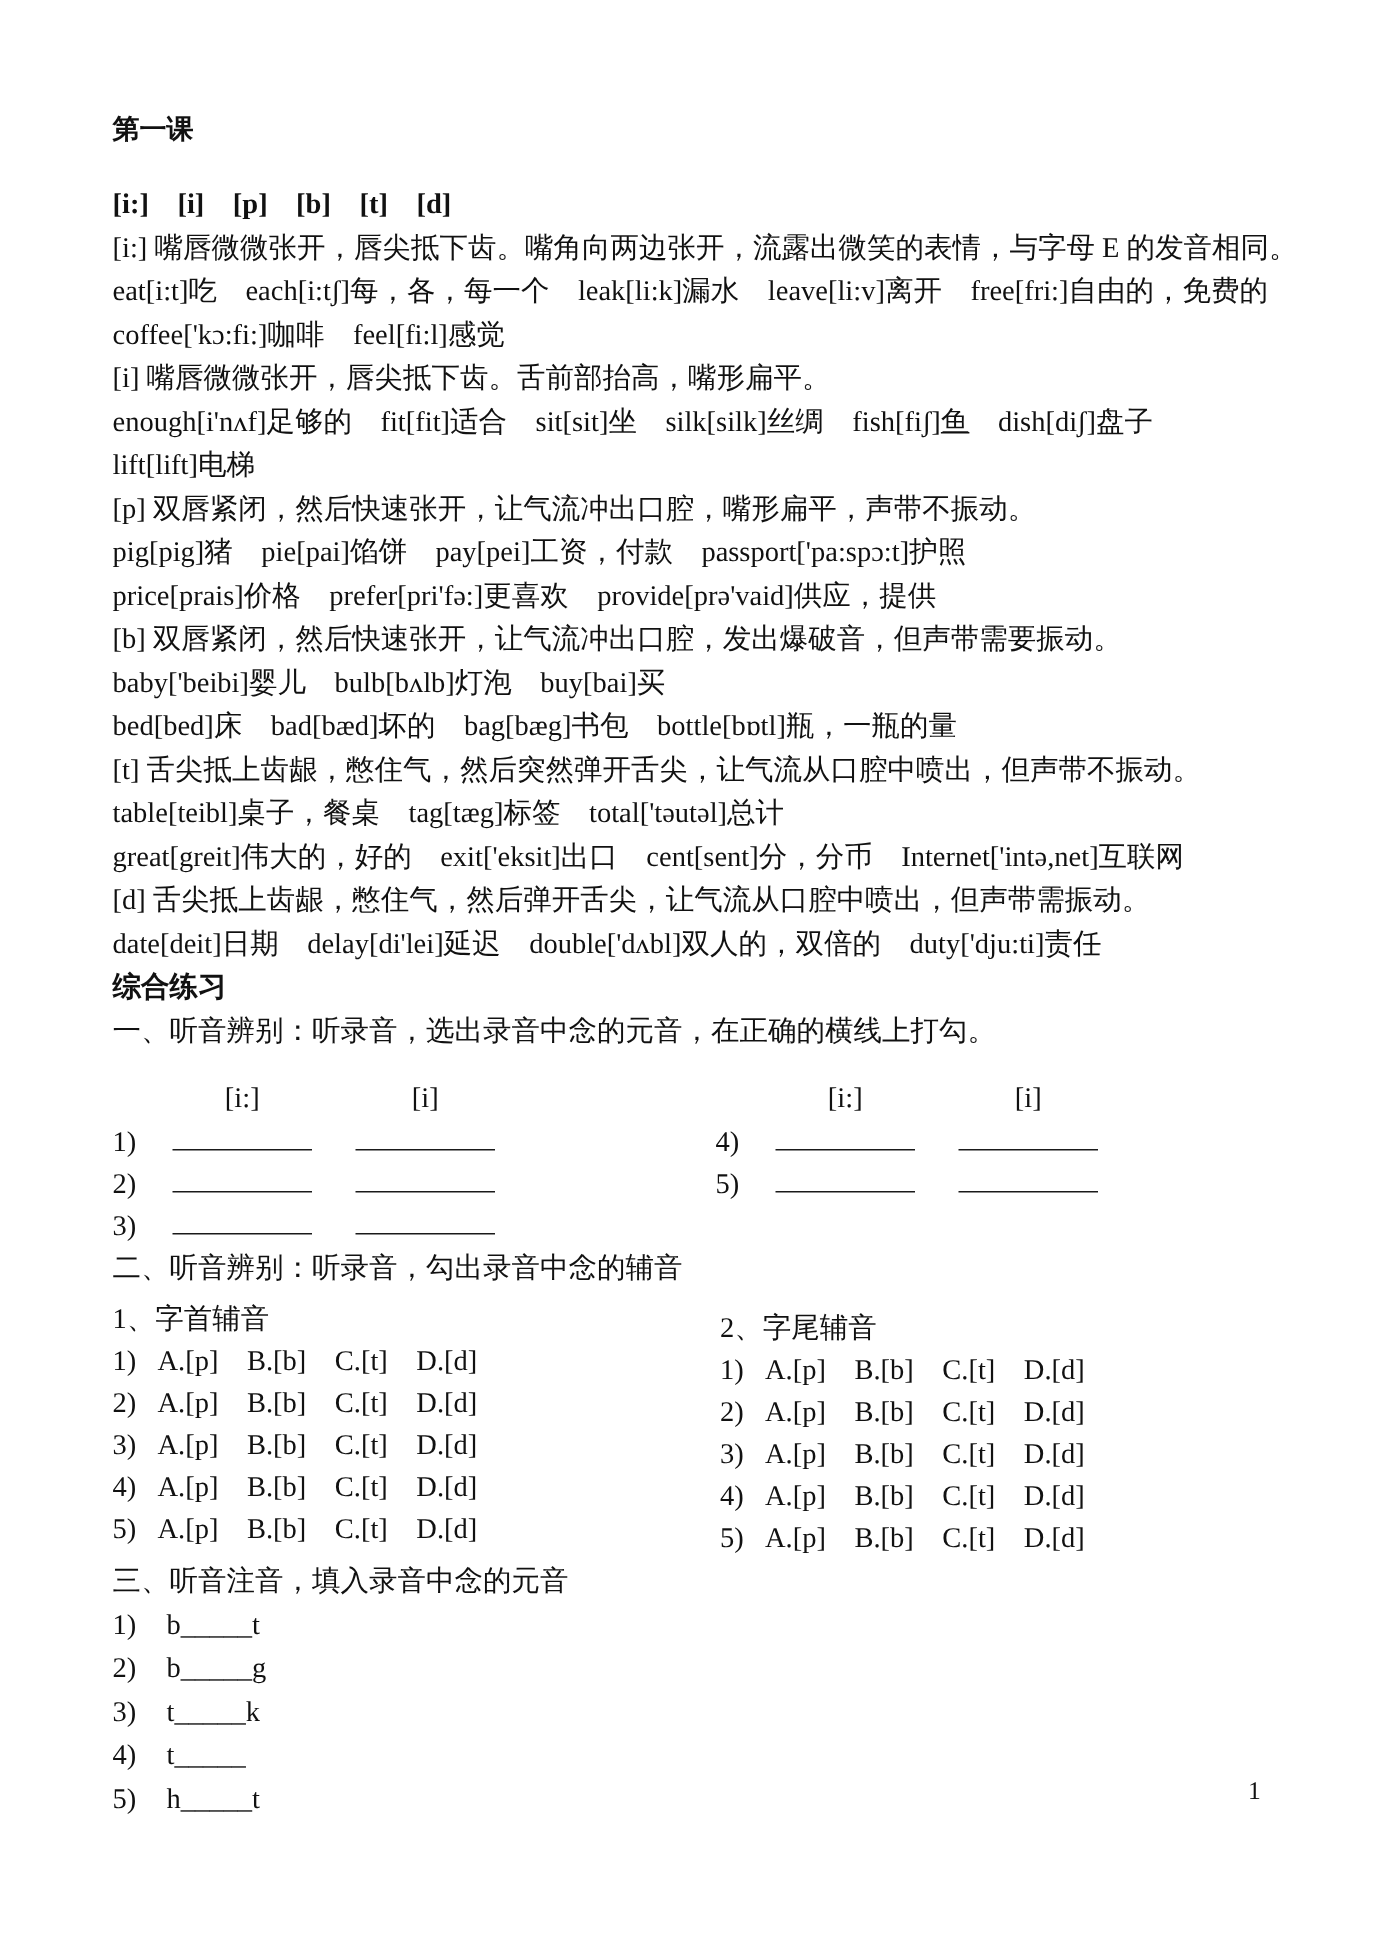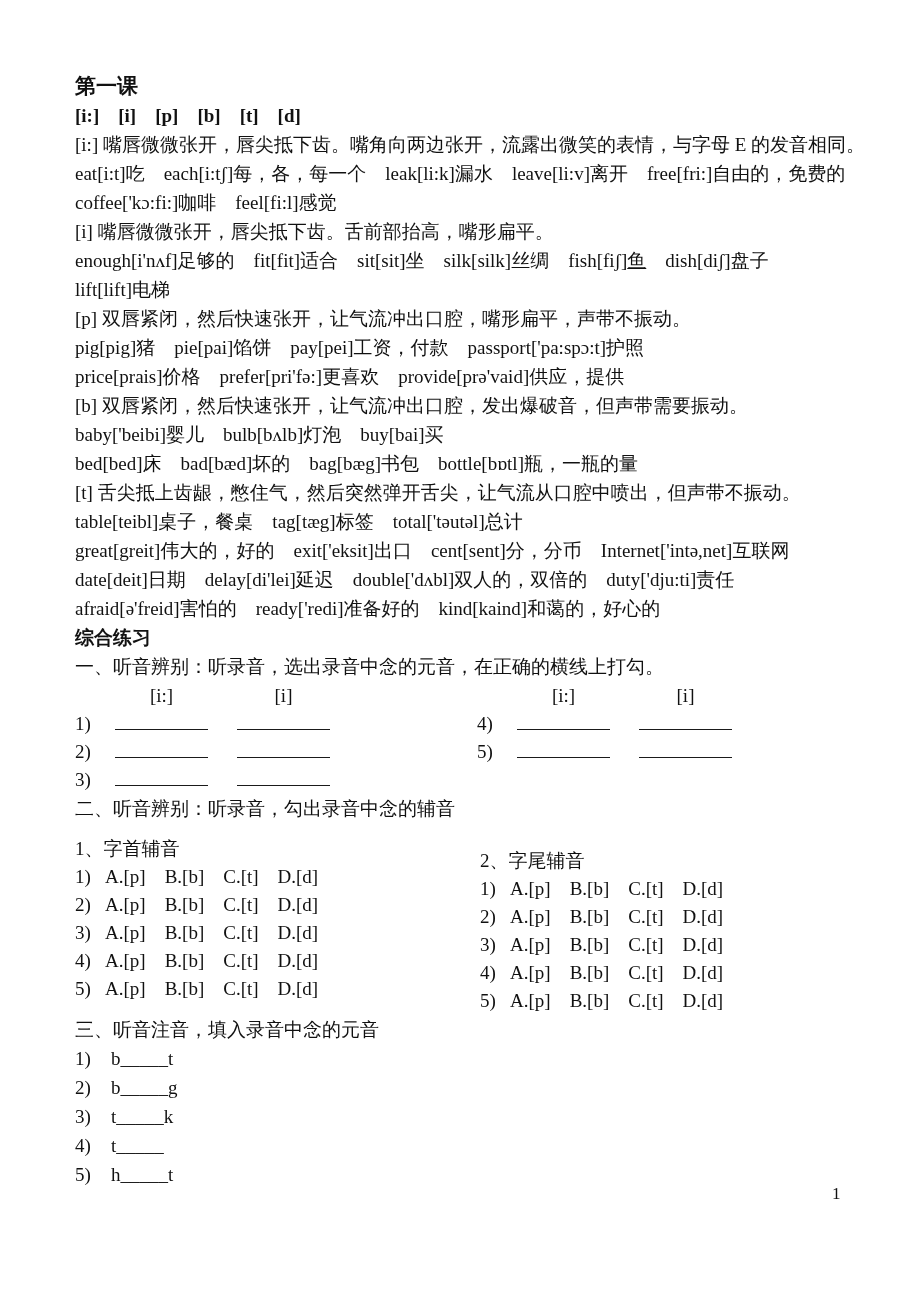--- a/index.html
+++ b/index.html
@@ -8,40 +8,40 @@
     width: 920px;
     height: 1300px;
     background: #ffffff;
     color: #111;
     font-family: "Liberation Serif", "DejaVu Serif", serif;
     font-size: 19px;
     overflow: hidden;
   }
   .content { padding: 72px 45px 0 75px; }
   .line { margin: 0; line-height: 29px; white-space: pre; }
-  .doc-title { font-weight: bold; font-size: 21px; line-height: 29px; margin: 0; white-space: pre; }
-  .phoneme-row { font-weight: bold; }
+  .doc-title { font-weight: bold; font-size: 18px; line-height: 29px; margin: 0; white-space: pre; }
+  .phoneme-row { font-weight: bold; margin-top: 21px; }
   .section-title { font-weight: bold; }
   .u { text-decoration: underline; }
 
   
-  .ex1-table { display: flex; }
+  .ex1-table { display: flex; margin-top: 16px; }
   .ex1-col.left { width: 402px; flex: 0 0 402px; }
   .ex1-hdr { line-height: 29px; white-space: pre; }
   .sp40 { display: inline-block; width: 40px; }
   .sp29 { display: inline-block; width: 29px; }
   .hdr-label { display: inline-block; width: 93px; text-align: center; }
   .ex1-row { height: 28px; line-height: 26px; white-space: pre; }
   .ex1-num { display: inline-block; width: 40px; }
   .blank { display: inline-block; width: 93px; height: 19px; border-bottom: 1.5px solid #1a1a1a; }
 
   
   .ex2-cols { display: flex; align-items: center; }
   .ex2-col.left { width: 405px; flex: 0 0 405px; }
-  .ex2-col.right { margin-top: 24px; }
+  .ex2-col.right { margin-top: 12px; }
   .ex2-sub { margin: 0; line-height: 28px; white-space: pre; }
   .ex2-row { line-height: 28px; white-space: pre; font-family: Liberation Serif, serif; }
   .ex2-num { display: inline-block; width: 30px; }
 
   
   .ex3-row { line-height: 29px; white-space: pre; }
   .ex3-num { display: inline-block; width: 36px; }
 
   .pagenum { position: absolute; left: 832px; top: 1184px; font-size: 17px; }
 </style>
@@ -62,22 +62,22 @@
     <p class="line">lift[lift]电梯</p>
     <p class="line">[p] 双唇紧闭，然后快速张开，让气流冲出口腔，嘴形扁平，声带不振动。</p>
     <p class="line">pig[pig]猪    pie[pai]馅饼    pay[pei]工资，付款    passport['pa:spɔ:t]护照</p>
     <p class="line">price[prais]价格    prefer[pri'fə:]更喜欢    provide[prə'vaid]供应，提供</p>
     <p class="line">[b] 双唇紧闭，然后快速张开，让气流冲出口腔，发出爆破音，但声带需要振动。</p>
     <p class="line">baby['beibi]婴儿    bulb[bʌlb]灯泡    buy[bai]买</p>
     <p class="line">bed[bed]床    bad[bæd]坏的    bag[bæg]书包    bottle[bɒtl]瓶，一瓶的量</p>
     <p class="line">[t] 舌尖抵上齿龈，憋住气，然后突然弹开舌尖，让气流从口腔中喷出，但声带不振动。</p>
     <p class="line">table[teibl]桌子，餐桌    tag[tæg]标签    total['təutəl]总计</p>
     <p class="line">great[greit]伟大的，好的    exit['eksit]出口    cent[sent]分，分币    Internet['intə,net]互联网</p>
+    <p class="line">[d] 舌尖抵上齿龈，憋住气，然后弹开舌尖，让气流从口腔中喷出，但声带需振动。</p>
     <p class="line">date[deit]日期    delay[di'lei]延迟    double['dʌbl]双人的，双倍的    duty['dju:ti]责任</p>
-    <p class="line">afraid[ə'freid]害怕的    ready['redi]准备好的    kind[kaind]和蔼的，好心的</p>
 
     <p class="line section-title">综合练习</p>
 
     <div>
       <p class="line">一、听音辨别：听录音，选出录音中念的元音，在正确的横线上打勾。</p>
       <div class="ex1-table">
         <div class="ex1-col left">
           <div class="ex1-hdr"><span class="sp40"></span><span class="hdr-label">[i:]</span><span class="sp29"></span><span class="hdr-label">[i]</span></div>
           <div class="ex1-row"><span class="ex1-num">1)</span><span class="blank"></span><span class="sp29"></span><span class="blank"></span></div>
           <div class="ex1-row"><span class="ex1-num">2)</span><span class="blank"></span><span class="sp29"></span><span class="blank"></span></div>

